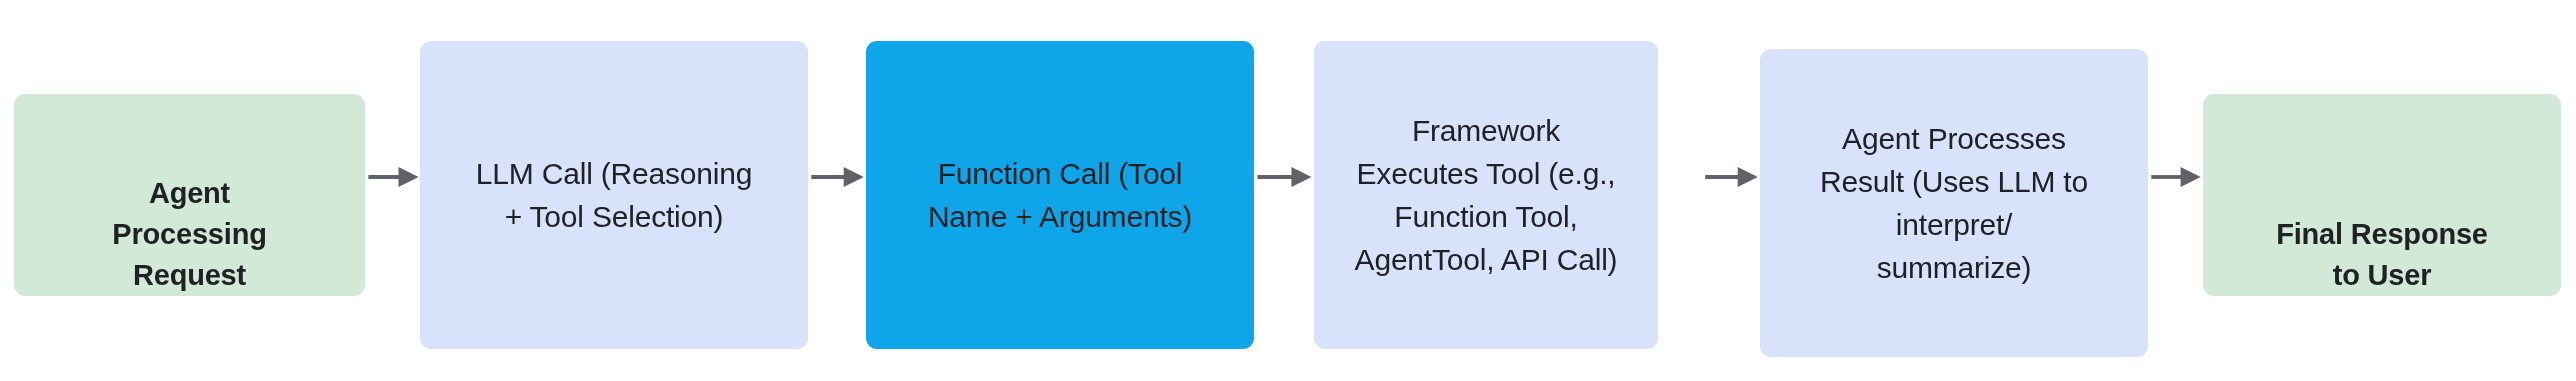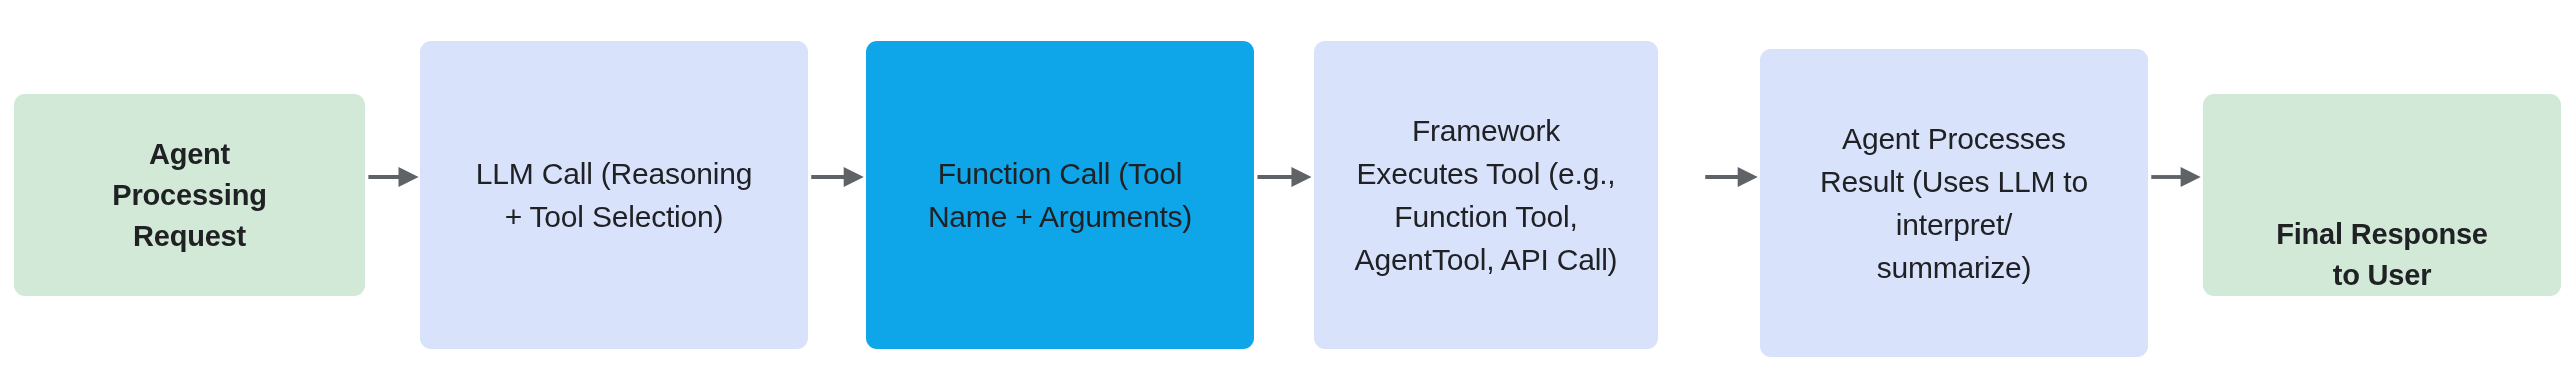--- a/index.html
+++ b/index.html
@@ -88,21 +88,21 @@
         <line x1="0" y1="22" x2="44" y2="22" stroke="#5f6368" stroke-width="5"></line>
         <polygon points="42,9 68,22 42,35" fill="#5f6368"></polygon>
       </svg>
     </div>
     <div class="connector" style="left: 2151px; top: 160px; width: 50px;">
       <svg width="50" height="34" viewBox="0 0 64 44">
         <line x1="0" y1="22" x2="40" y2="22" stroke="#5f6368" stroke-width="5"></line>
         <polygon points="38,9 64,22 38,35" fill="#5f6368"></polygon>
       </svg>
     </div>
-    <div class="node terminal" style="left: 14px; top: 94px; width: 351px; height: 202px; background: rgb(210, 233, 215);"><span class="node-label">Agent
+    <div class="node terminal" style="left: 14px; top: 94px; width: 351px; height: 202px; background: rgb(210, 233, 215); align-items: flex-end;"><span class="node-label">Agent
 Processing
 Request</span></div>
     <div class="node process" style="left: 420px; top: 41px; width: 388px; height: 308px; background: rgb(216, 226, 251); justify-content: flex-end;"><span class="node-label">LLM Call (Reasoning
 + Tool Selection)</span></div>
     <div class="node process" style="left: 866px; top: 41px; width: 388px; height: 308px; background: #0ea5e9;"><span class="node-label">Function Call (Tool
 Name + Arguments)</span></div>
     <div class="node process" style="left: 1314px; top: 41px; width: 344px; height: 308px; background: rgb(216, 226, 251);"><span class="node-label">Framework
 Executes Tool (e.g.,
 Function Tool,
 AgentTool, API Call)</span></div>

